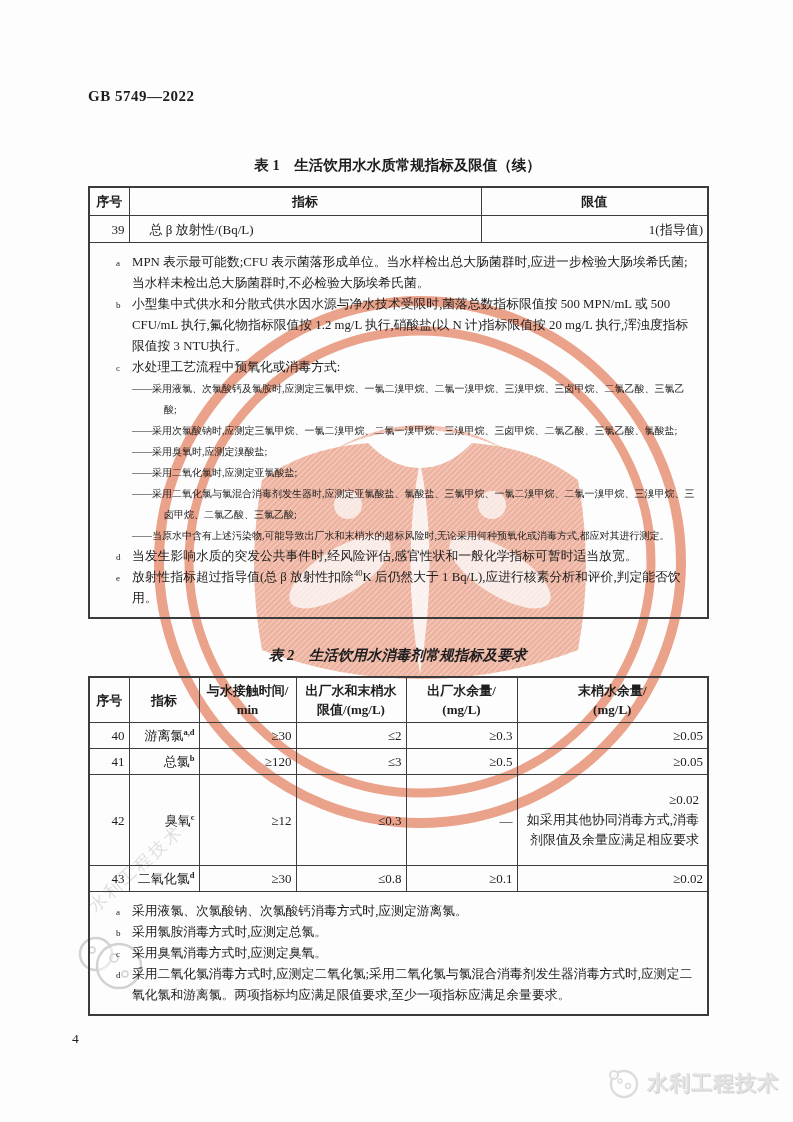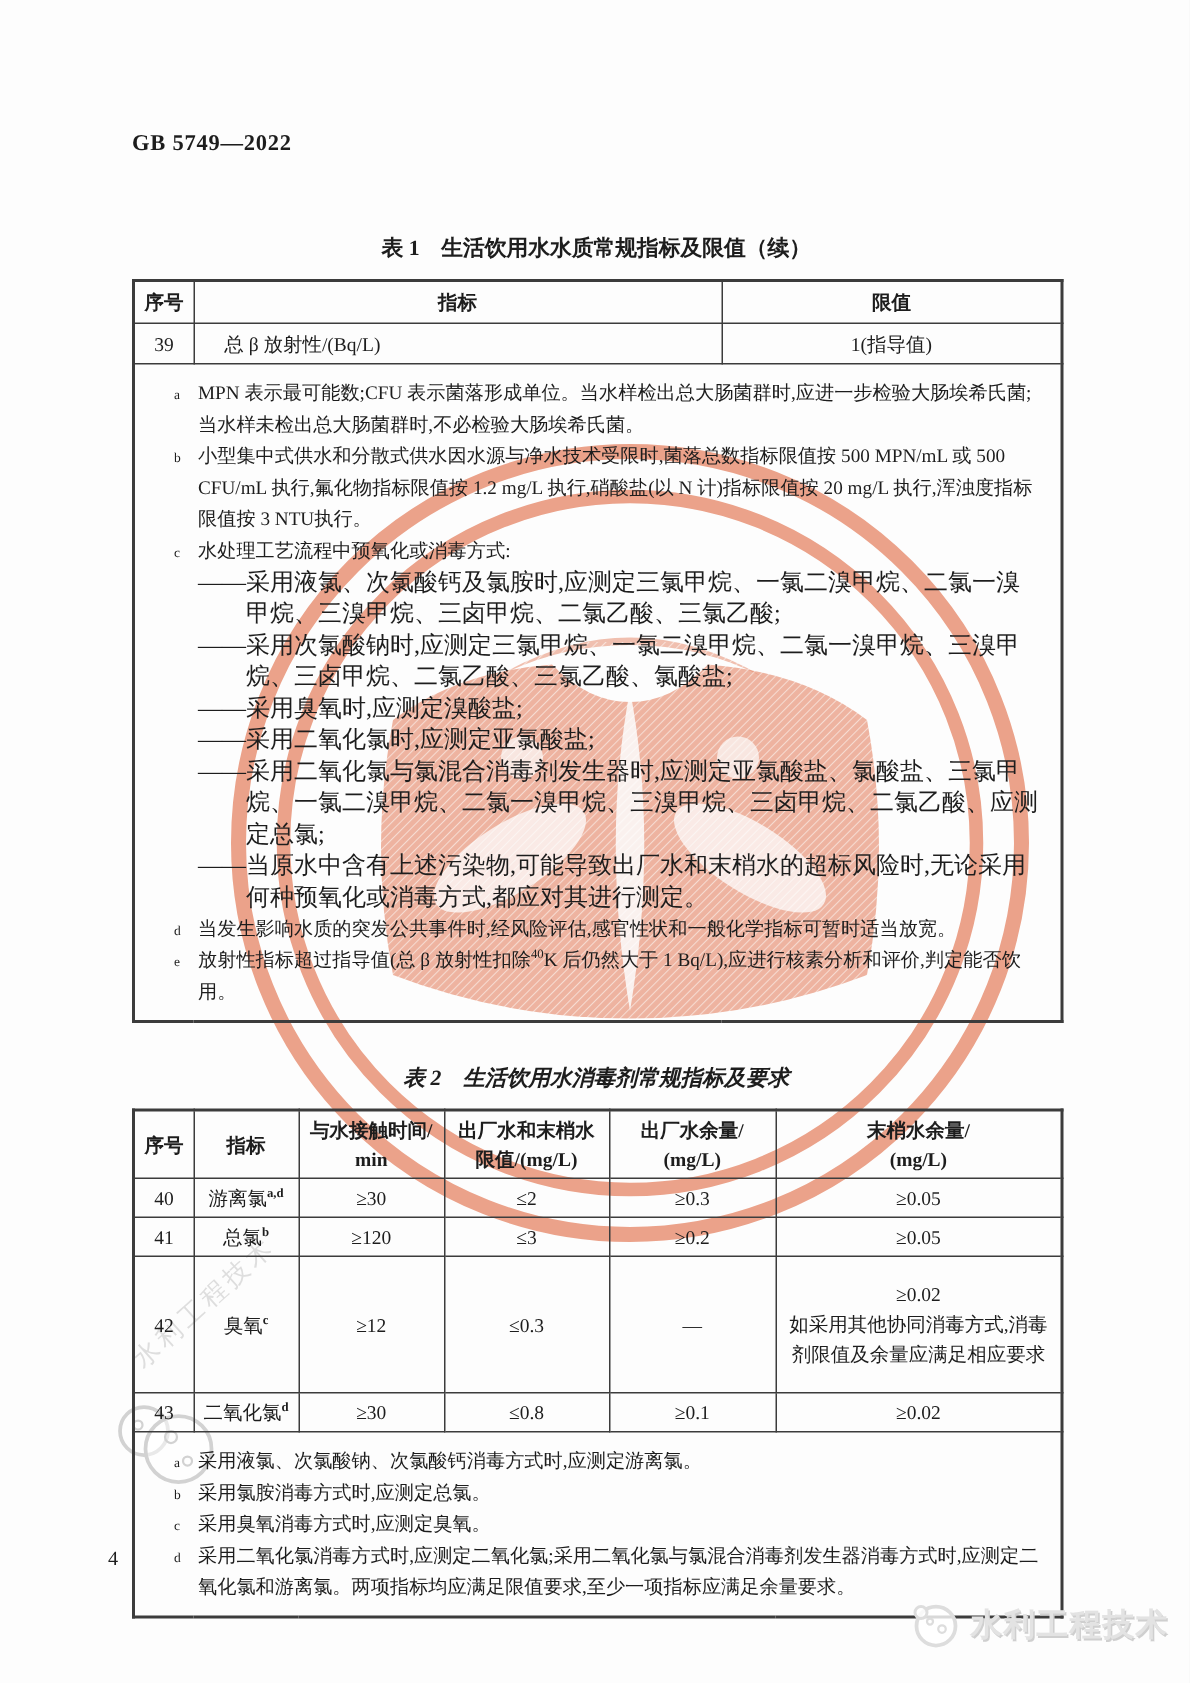--- a/index.html
+++ b/index.html
@@ -48,21 +48,21 @@
     font-size:13px;
     font-weight:bold;
     text-align:center;
     vertical-align:middle;
     padding:3px 4px;
     line-height:19px;
     white-space:pre-line;
   }
   td{
     font-size:13px;
-    text-align:center;
+    text-align:right;
     vertical-align:middle;
     padding:3px 4px;
     line-height:19px;
   }
   td.left{text-align:left;padding-left:20px;}
   .t1 th{height:21px;}
   .t1 td{height:20px;}
   sup.cellmark{font-size:8.5px;vertical-align:super;line-height:0;font-weight:bold;}
   .fn-cell{
     text-align:left;
@@ -76,21 +76,21 @@
     line-height:21px;
   }
   .fn .mark{
     position:absolute;
     left:14px;top:1px;
     font-size:9px;
   }
   .dash{
     padding-left:62px;
     text-indent:-32px;
-    font-size:16px;
+    font-size:10px;
     line-height:21px;
   }
   .inlinesup{font-size:8.5px;vertical-align:super;line-height:0;}
   .t2 td.multiline{white-space:pre-line;line-height:20px;padding:4px 8px;}
   .t2 .r-normal td{height:19px;}
   .t2 .r-tall td{height:82px;}
   .page-number{
     position:absolute;
     left:72px;top:1031px;
     font-size:13.5px;
@@ -196,21 +196,21 @@
       </tr>
       <tr>
         <td colspan="3" class="fn-cell">
           <div class="fn"><span class="mark">a</span><span>MPN 表示最可能数;CFU 表示菌落形成单位。当水样检出总大肠菌群时,应进一步检验大肠埃希氏菌;当水样未检出总大肠菌群时,不必检验大肠埃希氏菌。</span></div>
           <div class="fn"><span class="mark">b</span><span>小型集中式供水和分散式供水因水源与净水技术受限时,菌落总数指标限值按 500 MPN/mL 或 500 CFU/mL 执行,氟化物指标限值按 1.2 mg/L 执行,硝酸盐(以 N 计)指标限值按 20 mg/L 执行,浑浊度指标限值按 3 NTU执行。</span></div>
           <div class="fn"><span class="mark">c</span><span>水处理工艺流程中预氧化或消毒方式:</span></div>
           <div class="dash">——采用液氯、次氯酸钙及氯胺时,应测定三氯甲烷、一氯二溴甲烷、二氯一溴甲烷、三溴甲烷、三卤甲烷、二氯乙酸、三氯乙酸;</div>
           <div class="dash">——采用次氯酸钠时,应测定三氯甲烷、一氯二溴甲烷、二氯一溴甲烷、三溴甲烷、三卤甲烷、二氯乙酸、三氯乙酸、氯酸盐;</div>
           <div class="dash">——采用臭氧时,应测定溴酸盐;</div>
           <div class="dash">——采用二氧化氯时,应测定亚氯酸盐;</div>
-          <div class="dash">——采用二氧化氯与氯混合消毒剂发生器时,应测定亚氯酸盐、氯酸盐、三氯甲烷、一氯二溴甲烷、二氯一溴甲烷、三溴甲烷、三卤甲烷、二氯乙酸、应测定总氯;</div>
+          <div class="dash">——采用二氧化氯与氯混合消毒剂发生器时,应测定亚氯酸盐、氯酸盐、三氯甲烷、一氯二溴甲烷、二氯一溴甲烷、三溴甲烷、三卤甲烷、二氯乙酸、三氯乙酸;</div>
           <div class="dash">——当原水中含有上述污染物,可能导致出厂水和末梢水的超标风险时,无论采用何种预氧化或消毒方式,都应对其进行测定。</div>
           <div class="fn"><span class="mark">d</span><span>当发生影响水质的突发公共事件时,经风险评估,感官性状和一般化学指标可暂时适当放宽。</span></div>
           <div class="fn"><span class="mark">e</span><span>放射性指标超过指导值(总 β 放射性扣除</span><sup class="inlinesup">40</sup><span>K 后仍然大于 1 Bq/L),应进行核素分析和评价,判定能否饮用。</span></div>
         </td>
       </tr>
     </tbody>
       </table>
 
     <div class="tbl-title t2-title">表 2　生活饮用水消毒剂常规指标及要求</div>
 
@@ -242,21 +242,21 @@
         <td>≥30</td>
         <td>≤2</td>
         <td>≥0.3</td>
         <td>≥0.05</td>
       </tr>
       <tr class="r-normal">
         <td>41</td>
         <td><span>总氯</span><sup class="cellmark">b</sup></td>
         <td>≥120</td>
         <td>≤3</td>
-        <td>≥0.2</td>
+        <td>≥0.5</td>
         <td>≥0.05</td>
       </tr>
       <tr class="r-tall">
         <td>42</td>
         <td><span>臭氧</span><sup class="cellmark">c</sup></td>
         <td>≥12</td>
         <td>≤0.3</td>
         <td>—</td>
         <td class="multiline">≥0.02
 如采用其他协同消毒方式,消毒剂限值及余量应满足相应要求</td>

